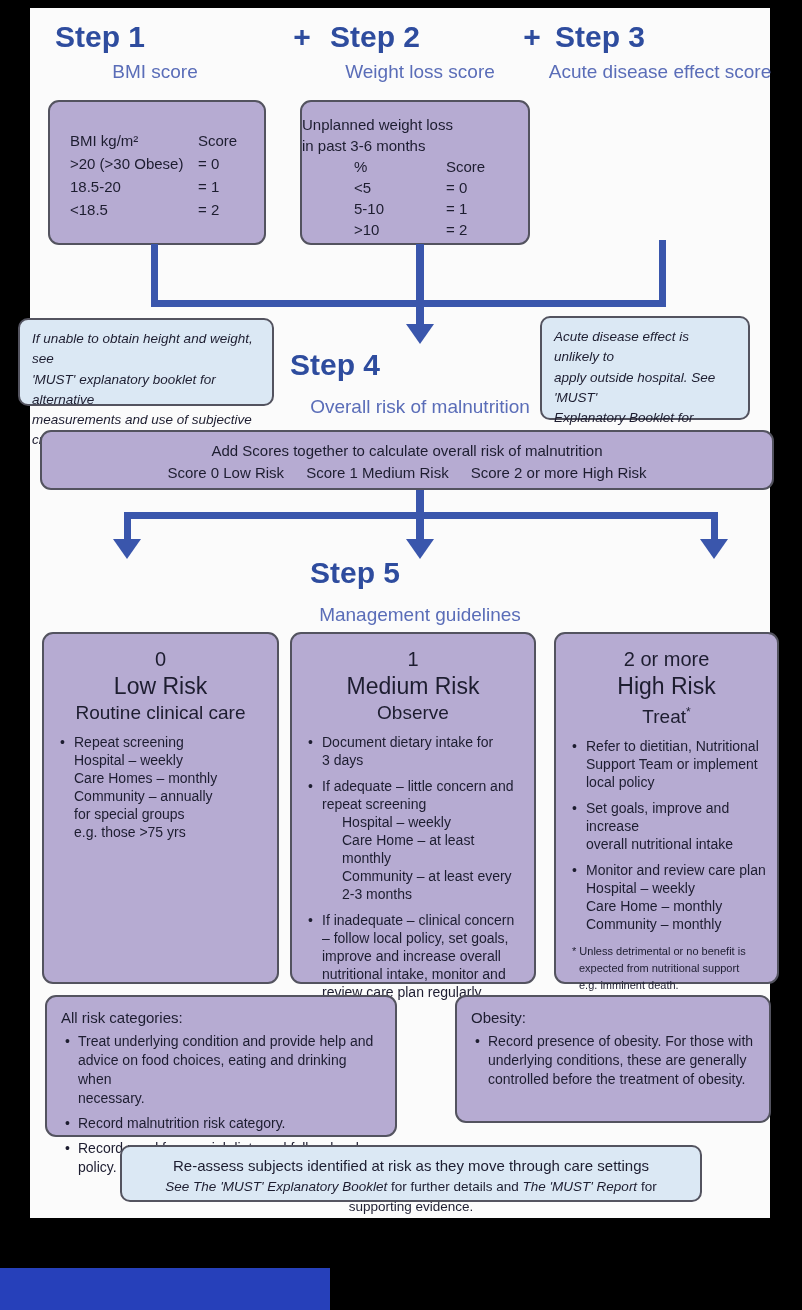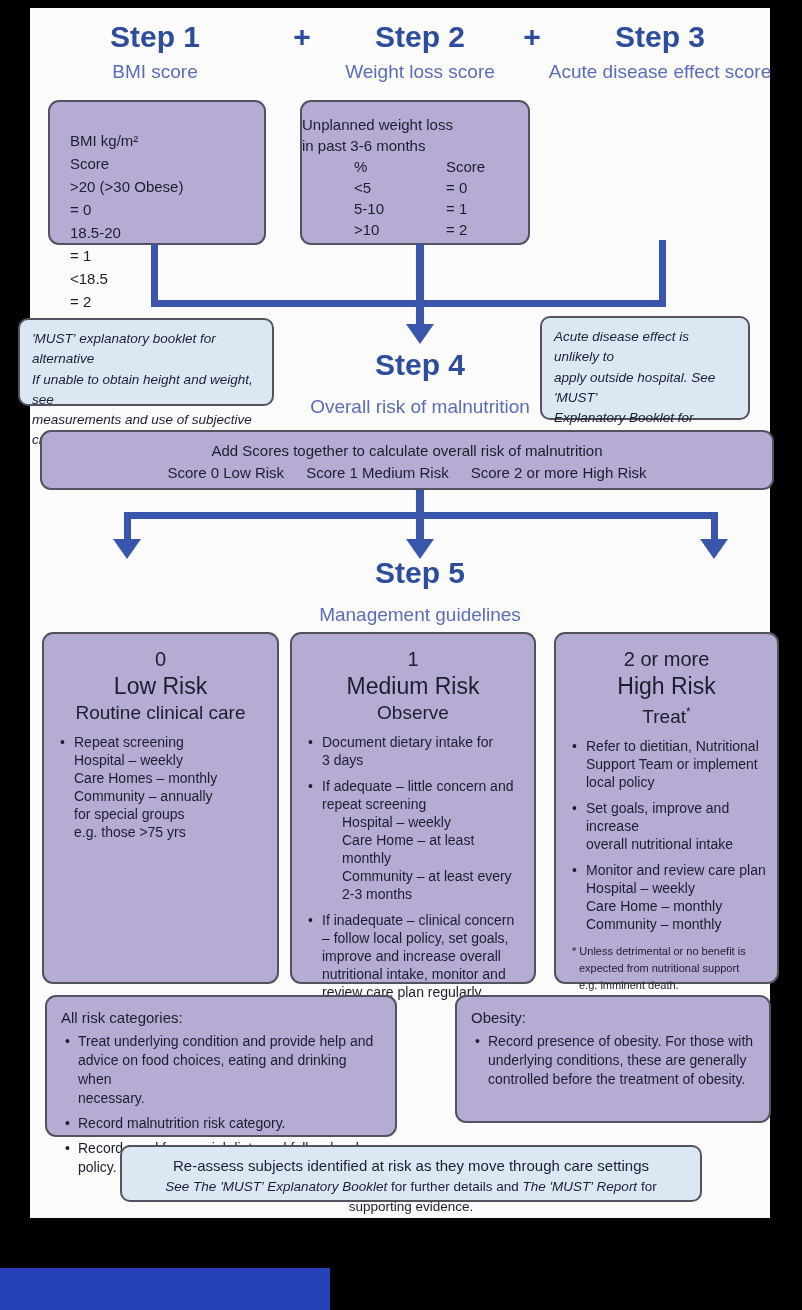--- a/index.html
+++ b/index.html
@@ -1,31 +1,31 @@
 <!DOCTYPE html>
 <html><head>
 <meta charset="utf-8">
 <style>
   html,body{margin:0;padding:0;background:#000;}
   .canvas{position:relative;width:802px;height:1310px;background:#000;overflow:hidden;
           font-family:"Liberation Sans", sans-serif;}
   .page{position:absolute;left:30px;top:8px;width:740px;height:1210px;background:#fbfbfb;}
   .abs{position:absolute;}
-  .step-title{font-size:30px;font-weight:bold;color:#2e4c9e;text-align:center;}
+  .step-title{font-size:30px;font-weight:bold;color:#2e4c9e;text-align:left;}
   .step-sub{font-size:19px;color:#5a6db8;text-align:center;}
   .plus{font-size:30px;font-weight:bold;color:#2e4c9e;text-align:center;}
   .pbox{position:absolute;background:#b6abd2;border:2px solid#53535f;border-radius:11px;
         color:#1d1d30;box-sizing:border-box;}
   .nbox{position:absolute;background:#dbe8f4;border:2px solid#53535f;border-radius:10px;
         color:#1d1d30;box-sizing:border-box;font-style:italic;font-size:13.5px;line-height:1.5;
         padding:9px 12px;}
   .vline,.hline{position:absolute;background:#3a56ac;}
   .ahead{position:absolute;width:0;height:0;border-left:14px solid transparent;
          border-right:14px solid transparent;border-top:20px solid #3a56ac;}
-  .trow{display:flex;font-size:15px;line-height:23px;flex-direction:column;}
+  .trow{display:flex;font-size:15px;line-height:23px;}
   .trow .c1{width:128px;}
   .w2row{display:flex;font-size:15px;line-height:21px;padding-left:52px;}
   .w2row .c1{width:92px;}
   .cline{text-align:left;font-size:14.5px;line-height:21px;}
   .mhead{text-align:center;padding-top:12px;}
   .mscore{font-size:20px;line-height:26px;}
   .mlabel{font-size:23px;line-height:28px;}
   .maction{font-size:19px;line-height:25px;}
   .mbody{margin-top:8px;padding:0 8px 0 16px;font-size:14px;line-height:18px;}
   .bullet{position:relative;padding-left:14px;margin-bottom:8px;}
@@ -100,22 +100,22 @@
   </div>
 
 
   <div class="vline" style="left:151px;top:244px;width:7px;height:63px;"></div>
   <div class="vline" style="left:659px;top:240px;width:7px;height:67px;"></div>
   <div class="hline" style="left:151px;top:300px;width:515px;height:7px;"></div>
   <div class="vline" style="left:416px;top:244px;width:8px;height:81px;"></div>
   <div class="ahead" style="left:406px;top:324px;"></div>
 
   <div class="nbox" style="left:18px;top:318px;width:256px;height:88px;">
+    <div>If unable to obtain height and weight, see</div>
     <div>'MUST' explanatory booklet for alternative</div>
-    <div>If unable to obtain height and weight, see</div>
     <div>measurements and use of subjective criteria</div>
   </div>
   <div class="nbox" style="left:540px;top:316px;width:210px;height:104px;">
     <div>Acute disease effect is unlikely to</div>
     <div>apply outside hospital. See 'MUST'</div>
     <div>Explanatory Booklet for further</div>
     <div>information</div>
   </div>
 
   <div class="abs step-title" style="left:290px;top:348px;width:260px;">Step 4</div>

